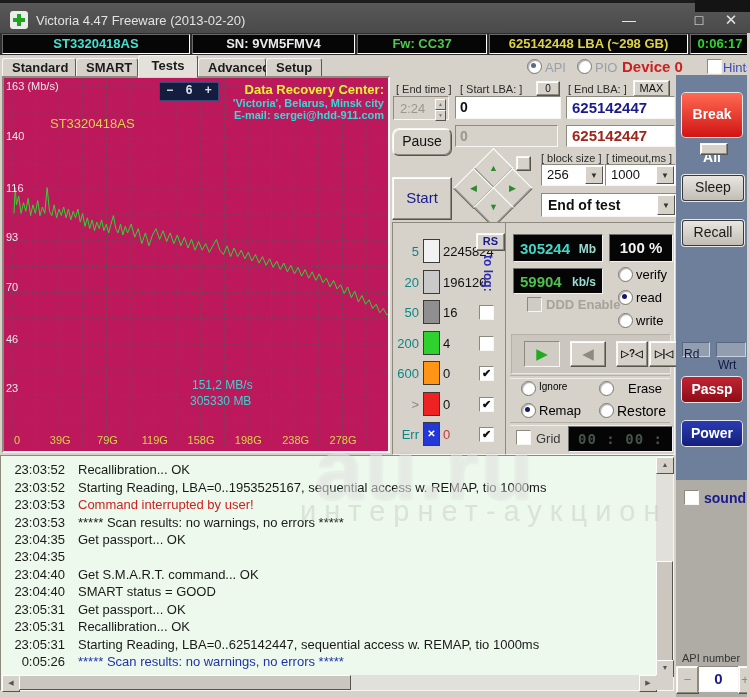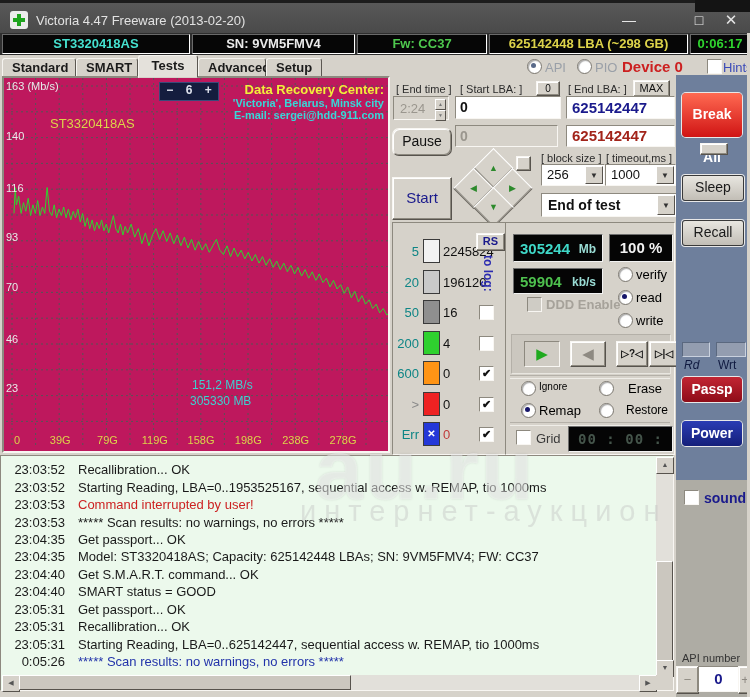--- a/index.html
+++ b/index.html
@@ -318,38 +318,38 @@
     </div>
 
     <div class="sep" style="top:152px;"></div>
     <div class="abs radio" style="left:15px;top:158px;"></div>
     <div class="abs" style="left:33px;top:158px;font-size:10px;">Ignore</div>
     <div class="abs radio" style="left:93px;top:158px;"></div>
     <div class="abs" style="left:111px;top:158px;font-size:13px;margin-left:11px;">Erase</div>
     <div class="abs radio sel" style="left:15px;top:180px;"></div>
     <div class="abs" style="left:33px;top:180px;font-size:13px;">Remap</div>
     <div class="abs radio" style="left:93px;top:180px;"></div>
-    <div class="abs" style="left:120px;top:180px;font-size:12px;">Restore</div>
+    <div class="abs" style="left:111px;top:180px;font-size:14px;">Restore</div>
 
     <div class="sep" style="top:199px;"></div>
     <div class="abs cb" style="left:10px;top:207px;"></div>
     <div class="abs" style="left:30px;top:208px;font-size:13px;color:#3a3a3a;">Grid</div>
     <div class="abs lcd" style="left:62px;top:203px;width:103px;height:24px;text-align:center;">
       <span style="font-family:'DejaVu Sans Mono',monospace;font-size:14px;font-weight:bold;color:#44544a;line-height:24px;letter-spacing:1px;">00 : 00 : 00</span>
     </div>
   </div>
 
   <div class="abs rpanel">
     <div class="bigbtn" style="top:18px;height:44px;background:linear-gradient(#ff6a52,#d01414);font-size:14px;line-height:43px;">Break All</div>
     <div class="abs btn" style="left:24px;top:68px;width:26px;height:10px;"></div>
     <div class="graybtn" style="top:100px;">Sleep</div>
     <div class="graybtn" style="top:145px;">Recall</div>
     <div class="ind" style="left:6px;top:267px;"></div>
     <div class="ind" style="left:40px;top:267px;width:28px;"></div>
-    <div class="ind-label" style="left:8px;top:283px;font-style:italic;">Rd</div>
+    <div class="ind-label" style="left:8px;top:272px;">Rd</div>
     <div class="ind-label" style="left:42px;top:283px;">Wrt</div>
     <div class="bigbtn" style="top:302px;height:25px;background:linear-gradient(#c22533,#8e0c18);font-size:14px;line-height:24px;">Passp</div>
     <div class="bigbtn" style="top:346px;height:25px;background:linear-gradient(#2a3cb4,#141f7a);font-size:14px;line-height:24px;">Power</div>
   </div>
 
   <div class="abs rpanel2">
     <div class="abs cb" style="left:8px;top:10px;"></div>
     <div class="abs" style="left:28px;top:10px;font-size:14px;font-weight:bold;color:#1a1a8c;">sound</div>
     <div class="abs" style="left:6px;top:172px;font-size:11px;color:#333;">API number</div>
     <div class="abs btn" style="left:0;top:186px;width:21px;height:26px;font-size:13px;line-height:25px;color:#8e8a82;">−</div>
@@ -358,21 +358,21 @@
   </div>
   <div class="abs right-strip"></div>
 
   <div class="abs log">
     <div style="position:absolute;left:2px;top:5px;width:652px;">
         <div class="log-line normal"><span class="log-time">23:03:52</span><span class="log-msg">Recallibration... OK</span></div>
         <div class="log-line normal"><span class="log-time">23:03:52</span><span class="log-msg">Starting Reading, LBA=0..1953525167, sequential access w. REMAP, tio 1000ms</span></div>
         <div class="log-line red"><span class="log-time">23:03:53</span><span class="log-msg">Command interrupted by user!</span></div>
         <div class="log-line normal"><span class="log-time">23:03:53</span><span class="log-msg">***** Scan results: no warnings, no errors *****</span></div>
         <div class="log-line normal"><span class="log-time">23:04:35</span><span class="log-msg">Get passport... OK</span></div>
-        <div class="log-line normal"><span class="log-time">23:04:35</span><span class="log-msg">Model: ST3320418AS; Capacity: 625142448 LBAs; SN: 9VM5FMV4; FW: CC37</span></div>
+        <div class="log-line normal"><span class="log-time">23:04:35</span></div>
         <div class="log-line normal"><span class="log-time">23:04:40</span><span class="log-msg">Get S.M.A.R.T. command... OK</span></div>
         <div class="log-line normal"><span class="log-time">23:04:40</span><span class="log-msg">SMART status = GOOD</span></div>
         <div class="log-line normal"><span class="log-time">23:05:31</span><span class="log-msg">Get passport... OK</span></div>
         <div class="log-line normal"><span class="log-time">23:05:31</span><span class="log-msg">Recallibration... OK</span></div>
         <div class="log-line normal"><span class="log-time">23:05:31</span><span class="log-msg">Starting Reading, LBA=0..625142447, sequential access w. REMAP, tio 1000ms</span></div>
         <div class="log-line blue"><span class="log-time">0:05:26</span><span class="log-msg">***** Scan results: no warnings, no errors *****</span></div>
       </div>
 
     <div class="abs sb" style="left:655px;top:1px;width:17px;height:219px;">
       <div class="sbbtn" style="left:0;top:0;">▲</div>

